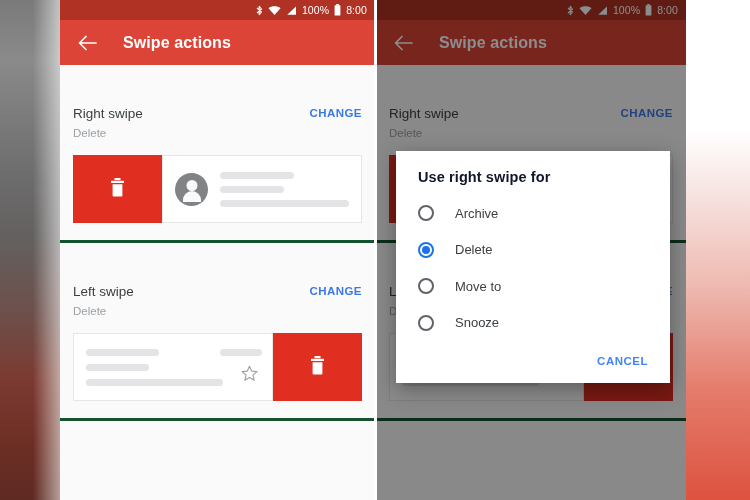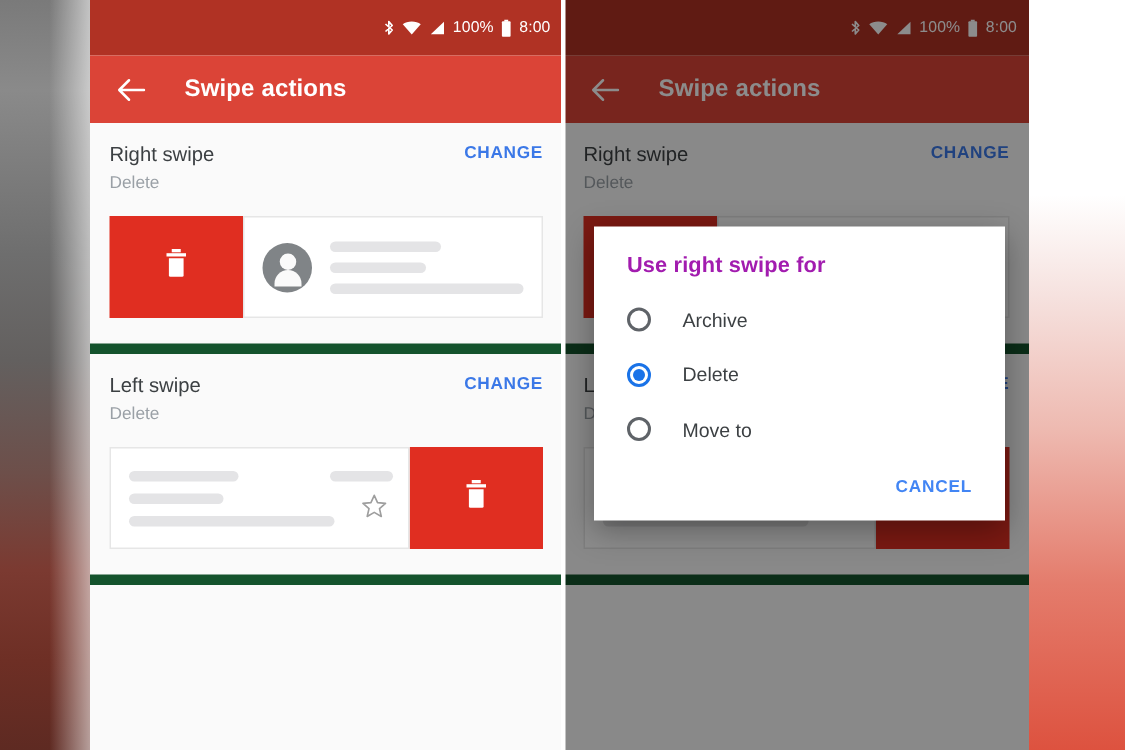--- a/index.html
+++ b/index.html
@@ -49,21 +49,21 @@
   .phone.left  { left: 60px;  width: 315px; }
   .phone.right { left: 376px; width: 310px; }
 
   .panel-gap {
     position: absolute; left: 374px; top: 0; width: 3px; height: 500px;
     background: #ffffff; z-index: 40;
   }
 
   
   .statusbar {
-    position: relative; height: 37px; width: 100%;
+    position: relative; height: 20px; width: 100%;
     background: #b03224;
     display: flex; align-items: center; justify-content: flex-end;
     padding-right: 8px; gap: 5px;
     color: #ffffff; font-size: 10.5px; letter-spacing: .1px;
   }
   .sb-ico { display: inline-flex; align-items: center; }
   .sb-text { font-size: 10.5px; line-height: 1; font-weight: 400; }
 
   
   .appbar {
@@ -79,21 +79,22 @@
   .appbar-title {
     margin-left: 23px; color: #ffffff;
     font-size: 16px; font-weight: 600; letter-spacing: .1px;
   }
 
   
   .content { position: relative; width: 100%; background: #fafafa; }
 
   .section {
     background: #fafafa; padding: 13px 13px 17px 13px;
-    border-bottom: 7px solid #14532d;
+    border-bottom: 3px solid #14532d;
+    margin-top: 28px;
   }
   .section-head {
     display: flex; align-items: flex-start; justify-content: space-between;
   }
   .section-title { font-size: 13.5px; color: #3c4043; line-height: 1.2; }
   .section-sub   { font-size: 11.5px; color: #9aa0a6; margin-top: 5px; }
   .change-link {
     font-size: 11.5px; color: #3b78e7; font-weight: 700;
     letter-spacing: .45px; cursor: pointer; padding-top: 1px;
   }
@@ -139,21 +140,21 @@
   }
 
   
   .dialog {
     position: absolute; left: 20px; top: 151px; width: 274px;
     background: #ffffff; z-index: 30;
     box-shadow: 0 6px 20px rgba(0,0,0,.34);
     padding: 18px 0 8px 0;
   }
   .dialog-title {
-    font-size: 14.5px; color: #a21caf; font-weight: 600;
+    font-size: 14.5px; color: #0f172a; font-weight: 600;
     padding: 0 22px 10px 22px; letter-spacing: .1px;
   }
   .opt {
     display: flex; align-items: center; gap: 21px;
     height: 36.5px; padding: 0 22px; cursor: pointer;
   }
   .radio {
     width: 16px; height: 16px; border-radius: 50%;
     border: 2px solid #5f6368; flex: none; position: relative;
   }
@@ -407,20 +408,24 @@
         <span class="opt-label">Archive</span>
       </div>
       <div class="opt">
         <span class="radio checked"></span>
         <span class="opt-label">Delete</span>
       </div>
       <div class="opt">
         <span class="radio"></span>
         <span class="opt-label">Move to</span>
       </div>
+      <div class="opt">
+        <span class="radio"></span>
+        <span class="opt-label">Snooze</span>
+      </div>
 
       <div class="dialog-actions">
         <div class="cancel-btn">CANCEL</div>
       </div>
     </div>
 
   </div>
 </div>
 
 </body></html>

